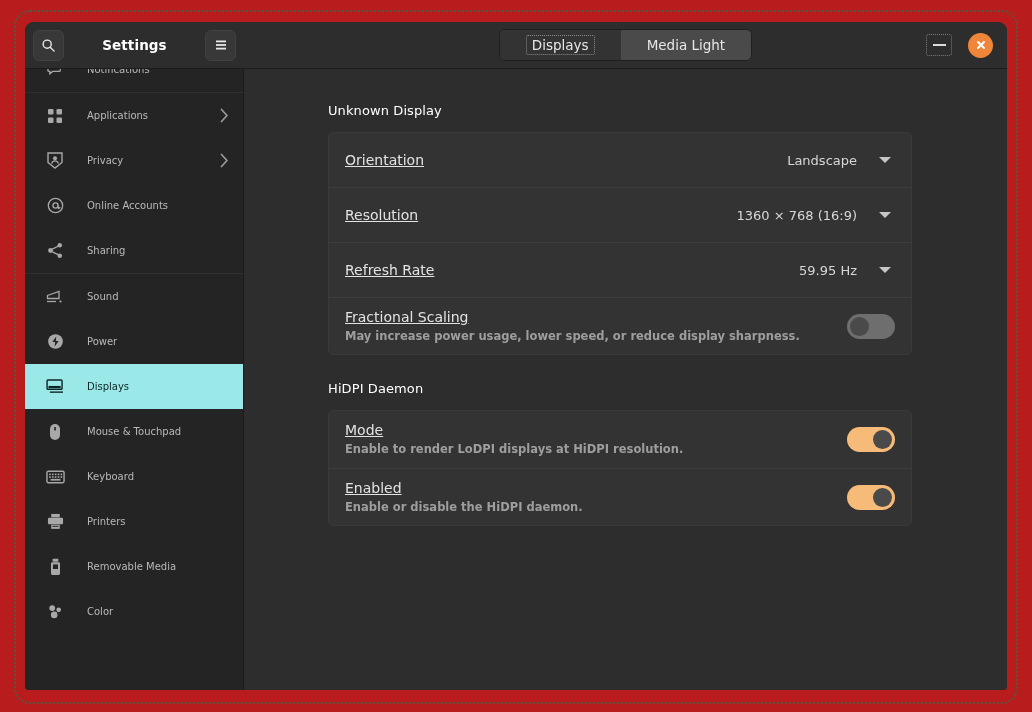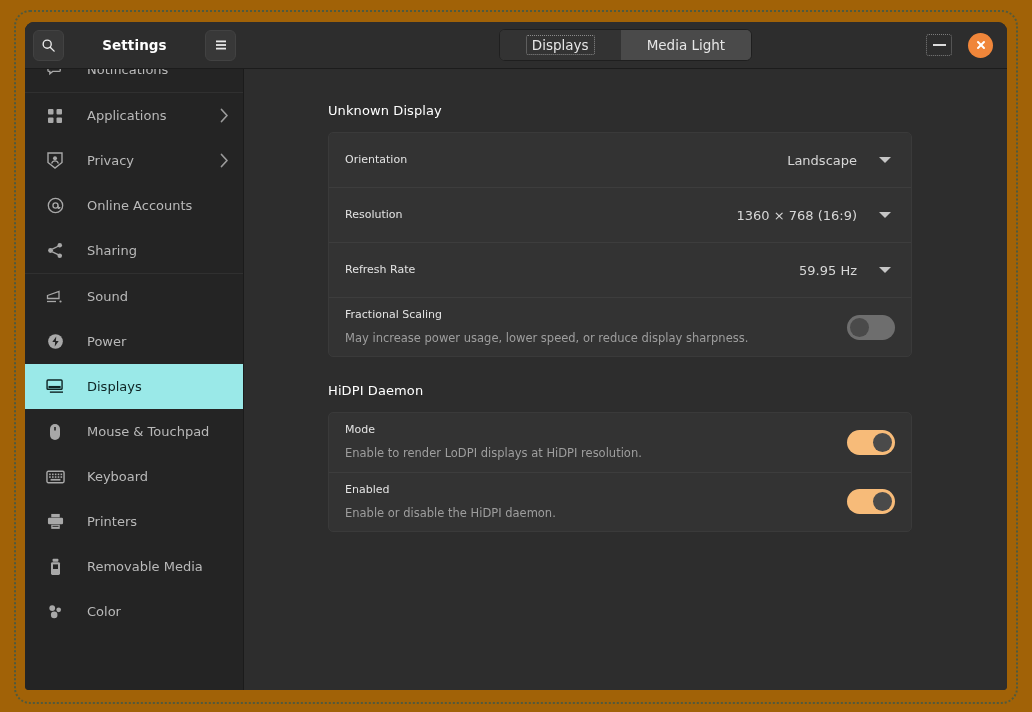--- a/index.html
+++ b/index.html
@@ -10,21 +10,21 @@
     background: #000000;
     font-family: "DejaVu Sans", sans-serif;
     overflow: hidden;
   }
 
   
   #desktop {
     position: relative;
     width: 1032px;
     height: 712px;
-    background: #a16207;
+    background: #b91c1c;
   }
 
   #focus-ring {
     position: absolute;
     left: 14px;
     top: 10px;
     width: 1004px;
     height: 694px;
     border: 2px dotted #4f5a3f;
     border-radius: 16px;
@@ -185,21 +185,21 @@
     right: 0;
   }
 
   .side-item {
     display: flex;
     align-items: center;
     height: 45px;
     padding: 0 14px 0 20px;
     cursor: pointer;
     color: #b9b9b9;
-    font-size: 13px;
+    font-size: 10px;
   }
   .side-item .s-icon {
     width: 20px;
     flex: 0 0 20px;
     display: flex;
     align-items: center;
     justify-content: center;
     margin-right: 22px;
     color: #a8a8a8;
   }
@@ -245,28 +245,30 @@
     display: flex;
     align-items: center;
     min-height: 55px;
     padding: 10px 16px 10px 16px;
     border-bottom: 1px solid #3d3d3d;
   }
   .row:last-child { border-bottom: none; }
   .row-texts { flex: 1; min-width: 0; }
   .row-title {
     color: #e3e3e3;
-    font-size: 11px;
+    font-size: 14px;
     line-height: 1.35;
+    text-decoration: underline;
   }
   .row-sub {
     color: #9e9e9e;
     font-size: 11.5px;
     line-height: 1.35;
-    margin-top: 8px;
+    margin-top: 2px;
+    font-weight: bold;
   }
   .row-value {
     color: #d7d7d7;
     font-size: 13px;
     margin-right: 14px;
     white-space: nowrap;
   }
   .dropdown {
     display: flex;
     align-items: center;

